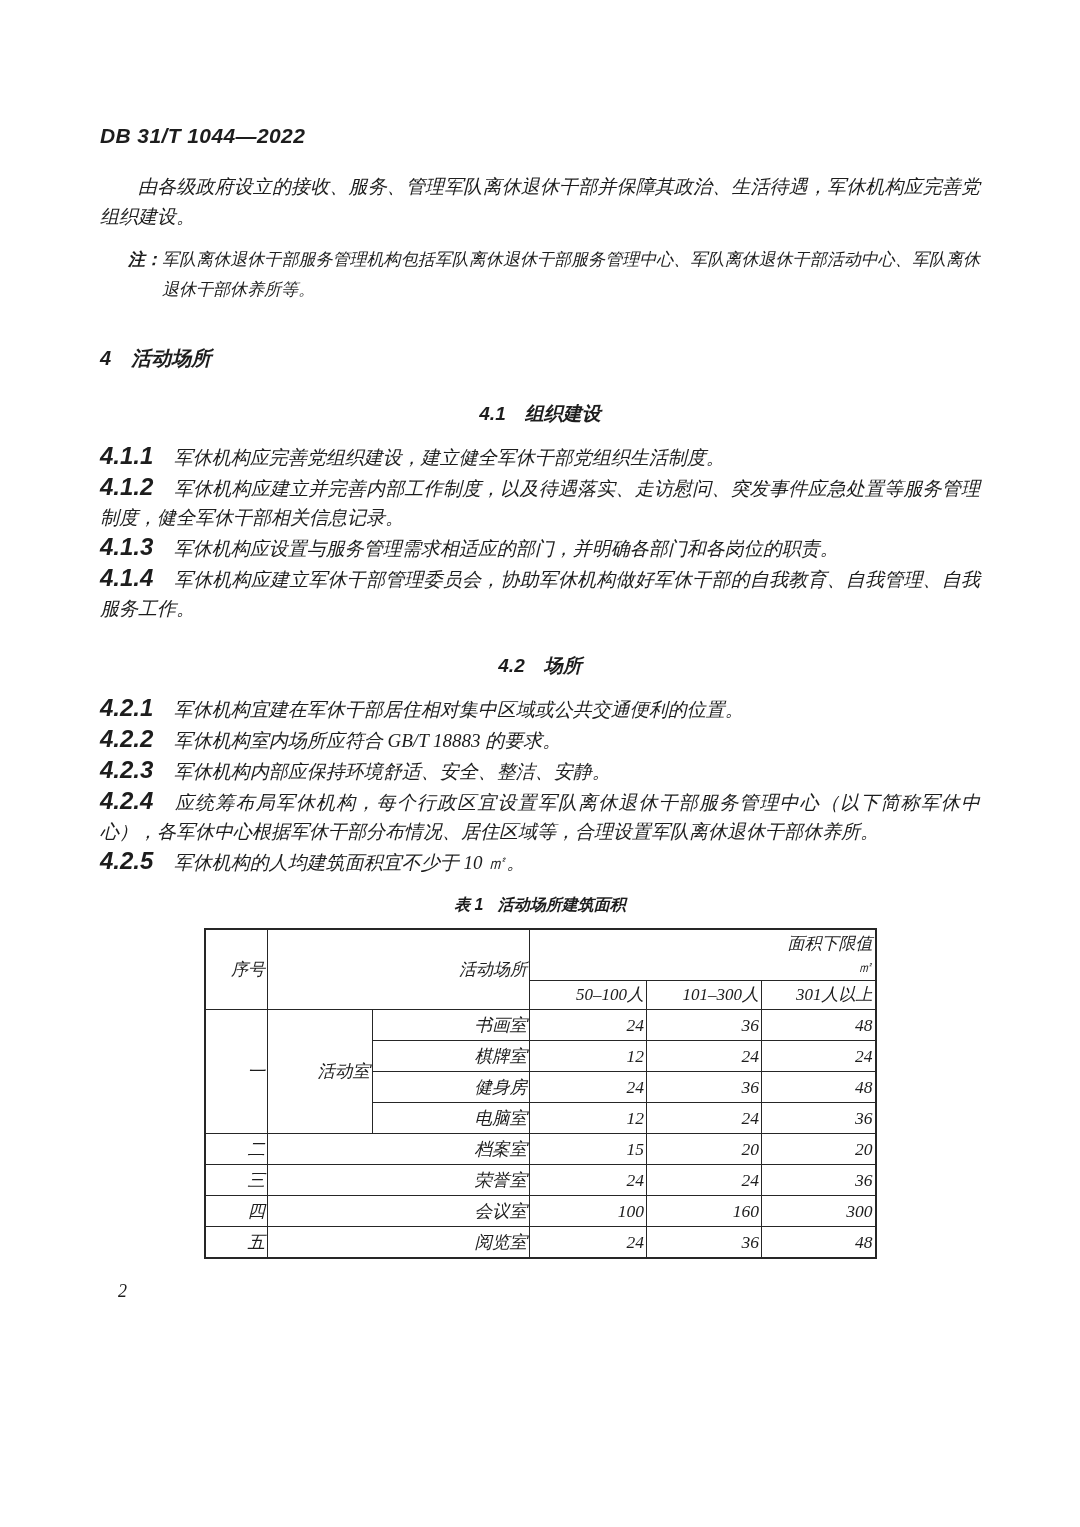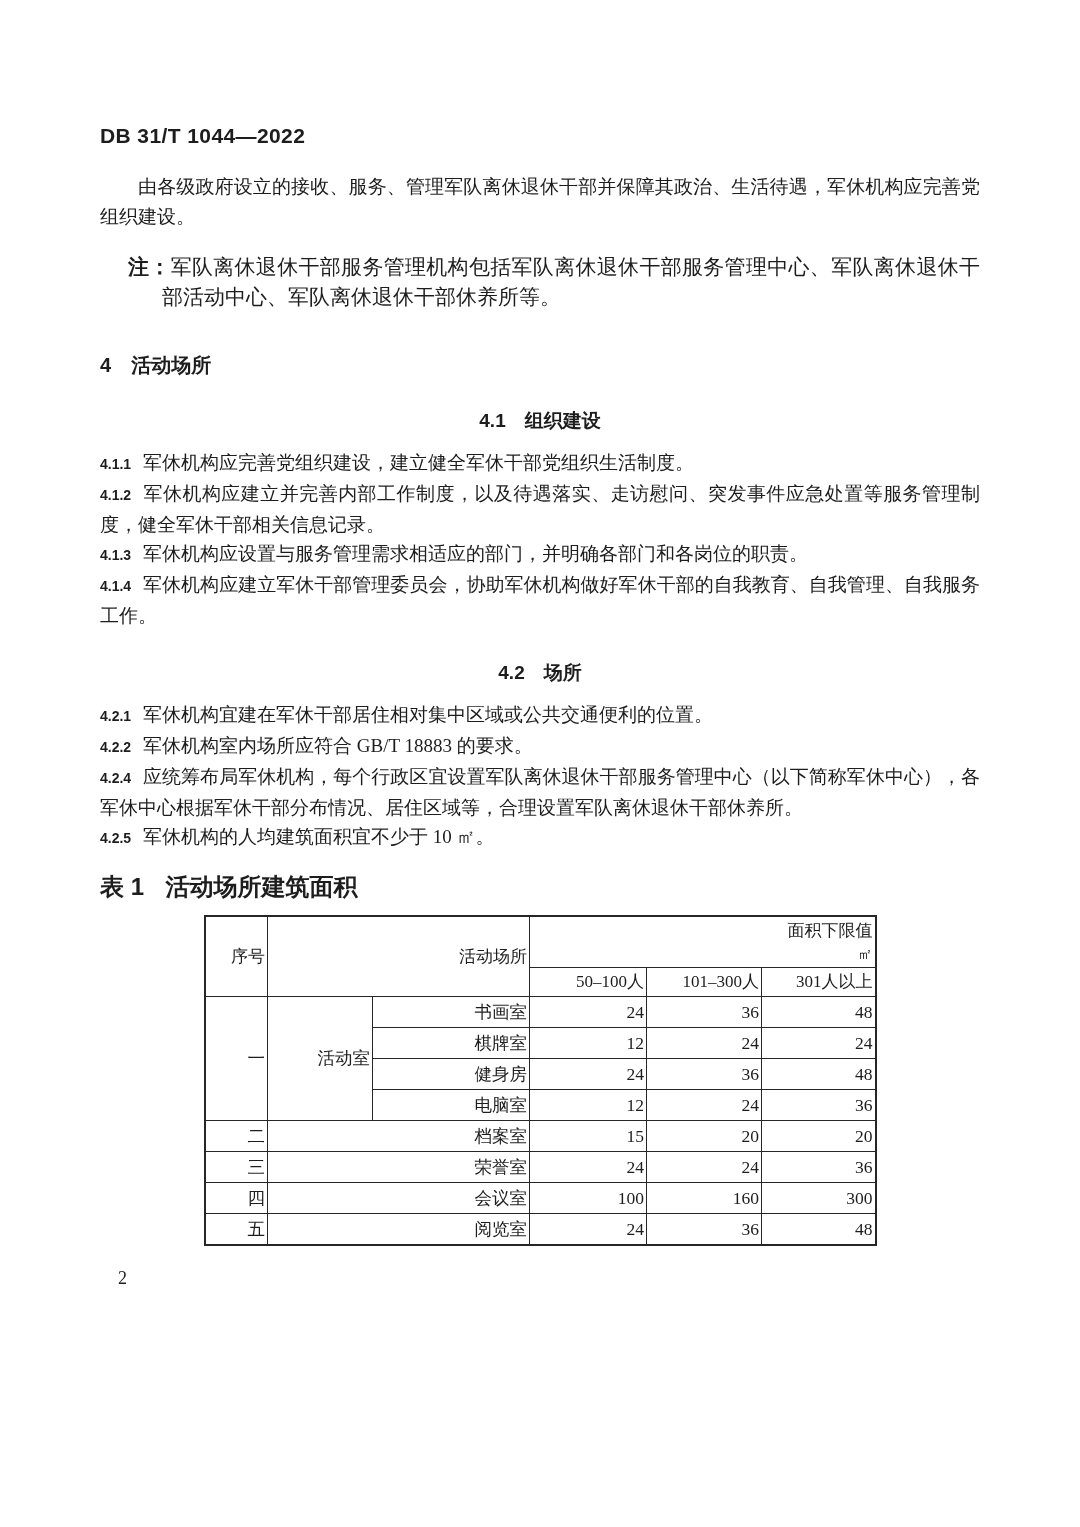--- a/index.html
+++ b/index.html
@@ -4,51 +4,51 @@
 <style>
   html,body { margin:0; padding:0; }
   body {
     width:1080px; height:1527px;
     background:#ffffff;
     color:#1d1d1d;
     font-family:"Liberation Serif","DejaVu Serif",serif;
     overflow:hidden;
   }
   .page { width:1080px; height:1527px; position:relative; box-sizing:border-box;
-          padding:124px 100px 0 100px; }
+          padding:124px 100px 0 100px;font-style:italic; }
   .doc-code {
     font-family:"Liberation Sans","DejaVu Sans",sans-serif;
     font-weight:600; font-size:21px; letter-spacing:0.4px; line-height:24px;
   }
   .intro-p {
     margin:24px 0 0 0; font-size:19px; line-height:30px;
     text-align:justify; text-indent:2em;
   }
   .note {
-    margin:20px 0 0 0; font-size:21px; line-height:30px;
+    margin:13px 0 0 0; font-size:17px; line-height:30px;
     padding-left:62px; text-indent:-34px; text-align:justify;
   }
   .note-label { font-family:"Liberation Sans","DejaVu Sans",sans-serif; font-weight:700; }
   h1.sec, h2.sec {
     font-family:"Liberation Sans","DejaVu Sans",sans-serif;
     font-weight:700; line-height:26px;
   }
   h1.sec { font-size:20px; margin:40px 0 0 0; }
   h2.sec { font-size:19px; margin:30px 0 0 0;text-align:center; }
   .sec-num { margin-right:1.0em; }
   .clauses { margin-top:14px; }
   p.clause { margin:0; font-size:19px; line-height:29px; text-align:justify; }
   .clause-num {
     font-family:"Liberation Sans","DejaVu Sans",sans-serif;
-    font-weight:600; font-size:14px; margin-right:0.85em; white-space:nowrap;
+    font-weight:600; font-size:24px; margin-right:0.85em; white-space:nowrap;
   }
   .tbl-caption {
-    margin:18px 0 12px 0; text-align:left;
+    margin:18px 0 12px 0; text-align:center;
     font-family:"Liberation Sans","DejaVu Sans",sans-serif;
-    font-weight:700; font-size:24px;
+    font-weight:700; font-size:16px;
   }
   .tbl-caption .cap-label { margin-right:0.9em; }
   table.area {
     border-collapse:collapse; margin:0 auto; table-layout:fixed;
     border:2px solid #262626;
   }
   table.area th, table.area td {
     border:1.5px solid #262626; text-align:right; vertical-align:middle;
     font-weight:normal; padding:2px 2px; overflow:hidden;
   }
@@ -78,20 +78,21 @@
     <p class="clause"><span class="clause-num">4.1.2</span><span>军休机构应建立并完善内部工作制度，以及待遇落实、走访慰问、突发事件应急处置等服务管理制度，健全军休干部相关信息记录。</span></p>
     <p class="clause"><span class="clause-num">4.1.3</span><span>军休机构应设置与服务管理需求相适应的部门，并明确各部门和各岗位的职责。</span></p>
     <p class="clause"><span class="clause-num">4.1.4</span><span>军休机构应建立军休干部管理委员会，协助军休机构做好军休干部的自我教育、自我管理、自我服务工作。</span></p>
   </div>
 
   <h2 class="sec"><span class="sec-num">4.2</span><span>场所</span></h2>
 
   <div class="clauses">
     <p class="clause"><span class="clause-num">4.2.1</span><span>军休机构宜建在军休干部居住相对集中区域或公共交通便利的位置。</span></p>
     <p class="clause"><span class="clause-num">4.2.2</span><span>军休机构室内场所应符合 GB/T 18883 的要求。</span></p>
+    <p class="clause"><span class="clause-num">4.2.3</span><span>军休机构内部应保持环境舒适、安全、整洁、安静。</span></p>
     <p class="clause"><span class="clause-num">4.2.4</span><span>应统筹布局军休机构，每个行政区宜设置军队离休退休干部服务管理中心（以下简称军休中心），各军休中心根据军休干部分布情况、居住区域等，合理设置军队离休退休干部休养所。</span></p>
     <p class="clause"><span class="clause-num">4.2.5</span><span>军休机构的人均建筑面积宜不少于 10 ㎡。</span></p>
   </div>
 
   <div class="tbl-caption"><span class="cap-label">表 1</span><span>活动场所建筑面积</span></div>
 
   <table class="area">
     <colgroup>
       <col style="width:63px">
         <col style="width:105px">

